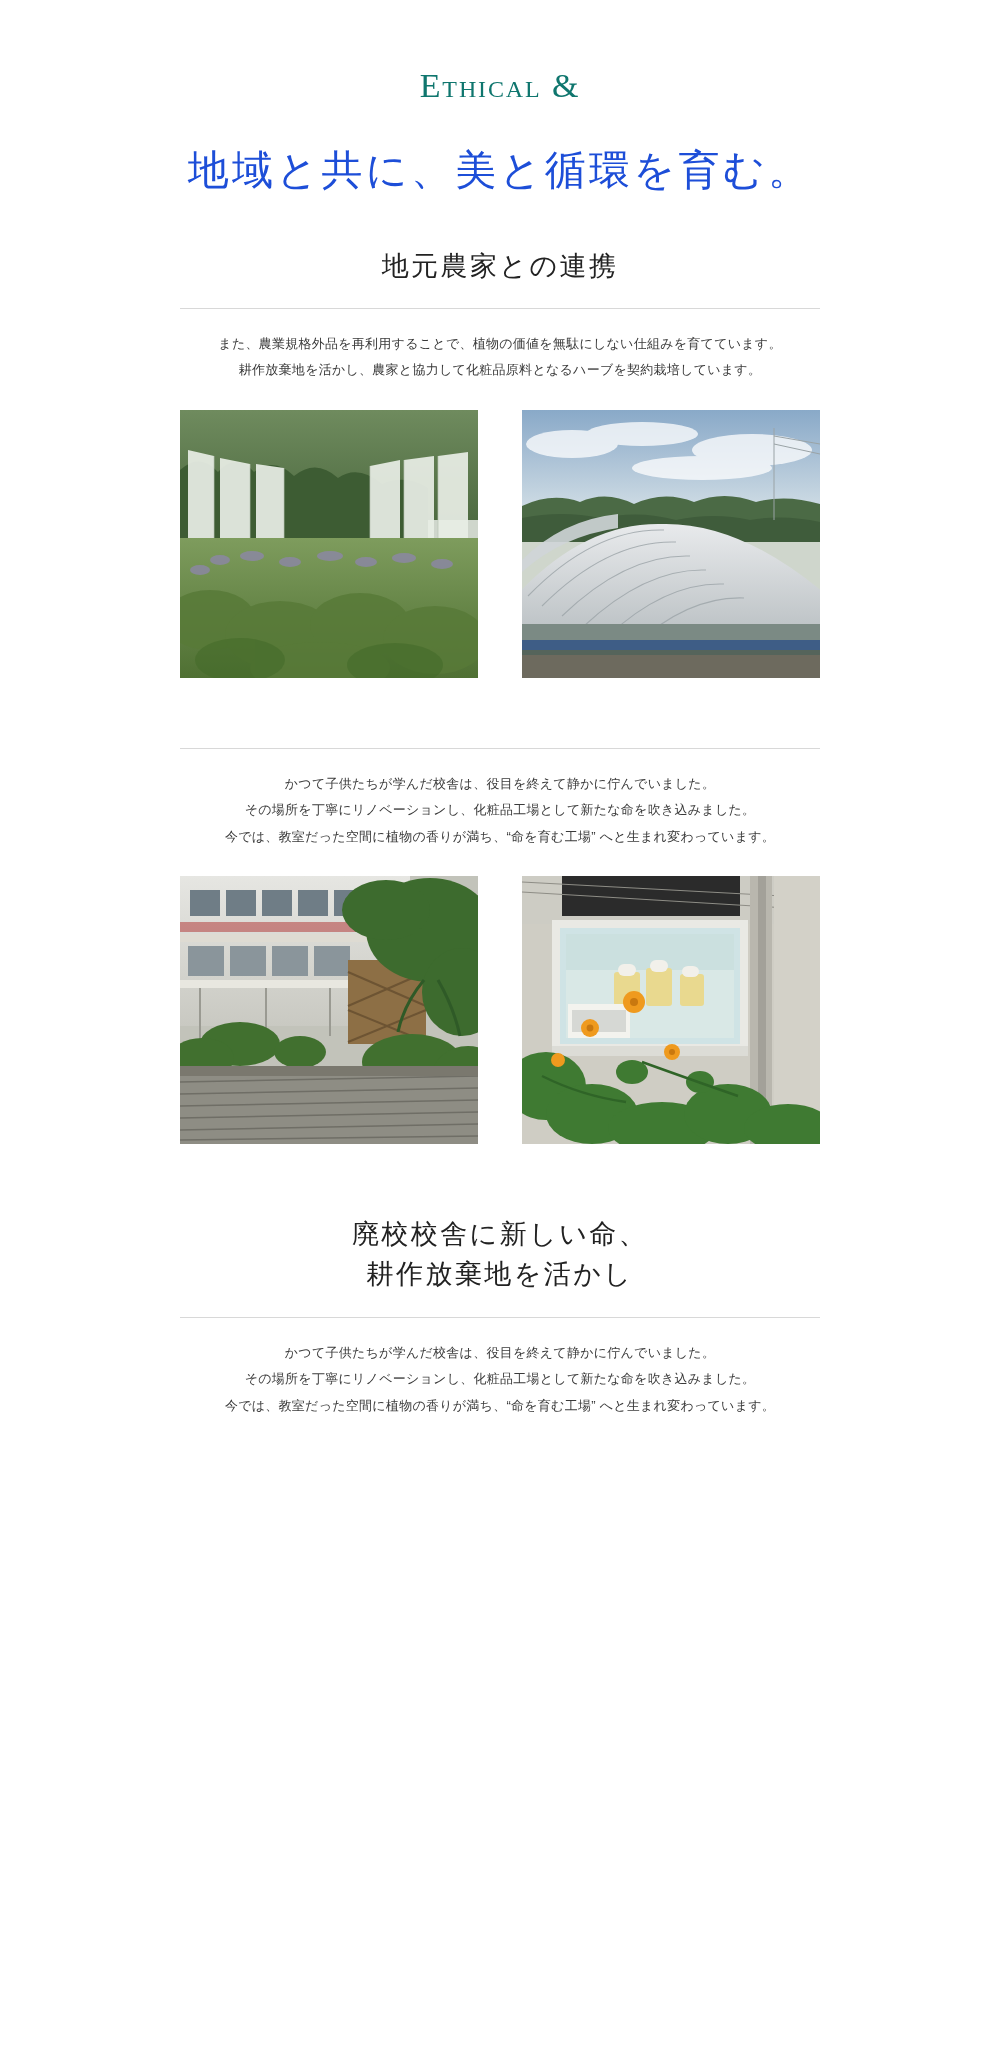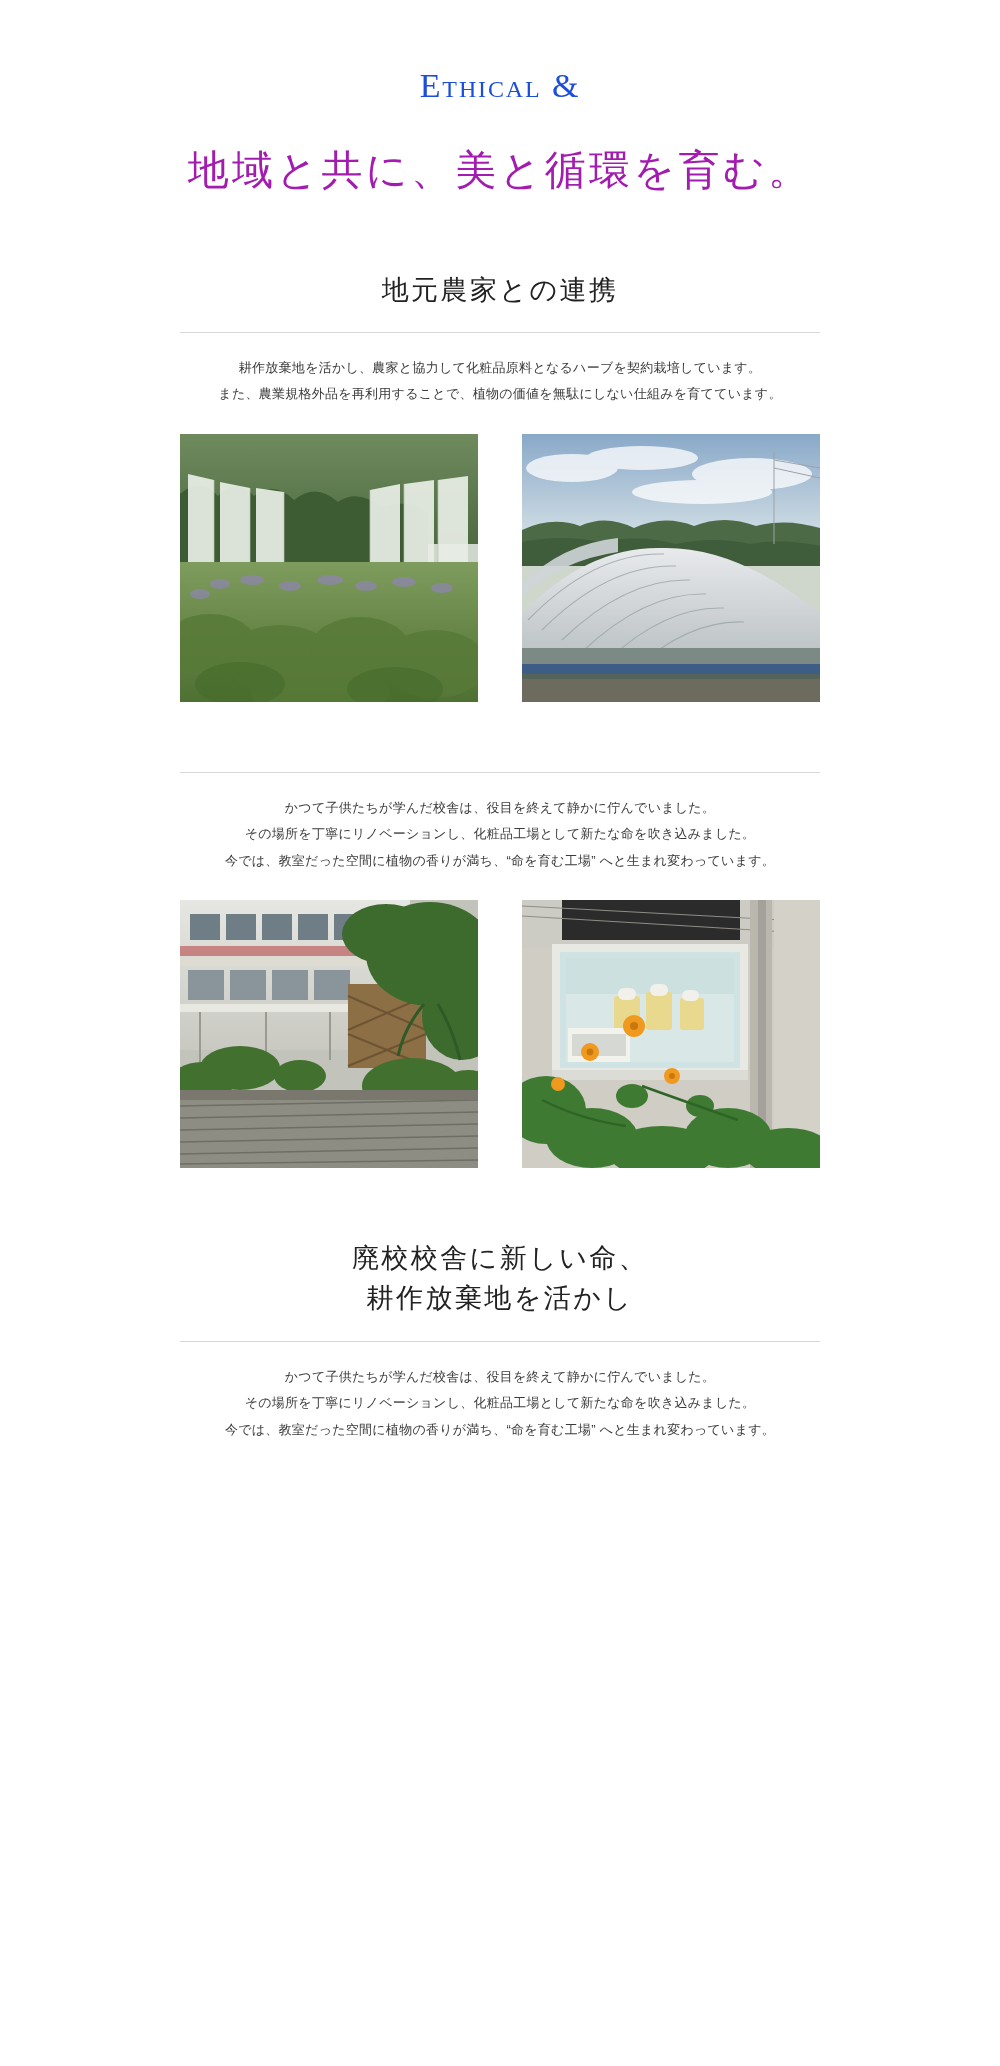--- a/index.html
+++ b/index.html
@@ -21,46 +21,46 @@
     position: relative;
   }
 
   
   .hero {
     padding-top: 62px;
     text-align: center;
   }
   .hero-en {
     font-family: "Liberation Serif", "DejaVu Serif", serif;
-    color: #1d4ed8;
+    color: #0f766e;
     font-size: 34px;
     line-height: 1.42;
     letter-spacing: 0.055em;
     font-weight: 400;
   }
   .hero-en .l1 { display: block; }
   .hero-en .l2 { display: block; }
   .hero-en .smallcaps {
     font-variant: small-caps;
   }
   .hero-jp {
     margin-top: 34px;
     font-family: "Liberation Serif", "DejaVu Serif", serif;
-    color: #a21caf;
+    color: #1d4ed8;
     font-size: 41px;
     letter-spacing: 0.08em;
     font-weight: 400;
     line-height: 1.3;
   }
 
   
   .section {
     margin-top: 70px;
   }
-  .section.first { margin-top: 72px; }
+  .section.first { margin-top: 48px; }
 
   .section-title {
     text-align: center;
     font-family: "Liberation Serif", "DejaVu Serif", serif;
     font-size: 27px;
     color: #222222;
     letter-spacing: 0.09em;
     line-height: 1.5;
     font-weight: 400;
   }
@@ -115,22 +115,22 @@
     </div>
     <h1 class="hero-jp">地域と共に、美と循環を育む。</h1>
   </div>
 
   <div class="section first">
     <div class="section-title">
       <span class="tline">地元農家との連携</span>
     </div>
     <hr class="rule">
     <div class="section-body">
+      <p>また、農業規格外品を再利用することで、植物の価値を無駄にしない仕組みを育てています。</p>
       <p>耕作放棄地を活かし、農家と協力して化粧品原料となるハーブを契約栽培しています。</p>
-      <p>また、農業規格外品を再利用することで、植物の価値を無駄にしない仕組みを育てています。</p>
     </div>
 
     <div class="photos">
       <div class="photo">
         <svg viewBox="0 0 298 268" preserveAspectRatio="xMidYMid slice" aria-hidden="true">
           <defs>
             <linearGradient id="g1sky" x1="0" y1="0" x2="0" y2="1">
               <stop offset="0%" stop-color="#6f8b5e"></stop>
                 <stop offset="100%" stop-color="#4e6b41"></stop>
             </linearGradient>

